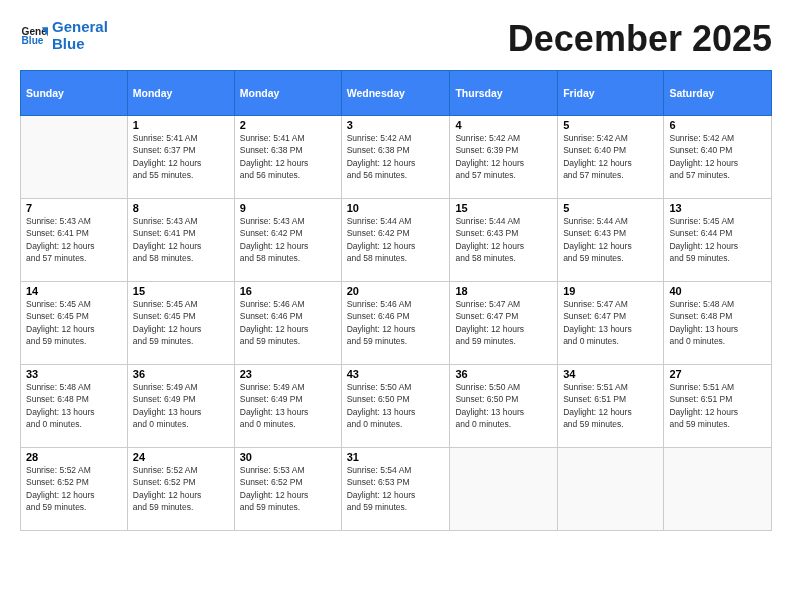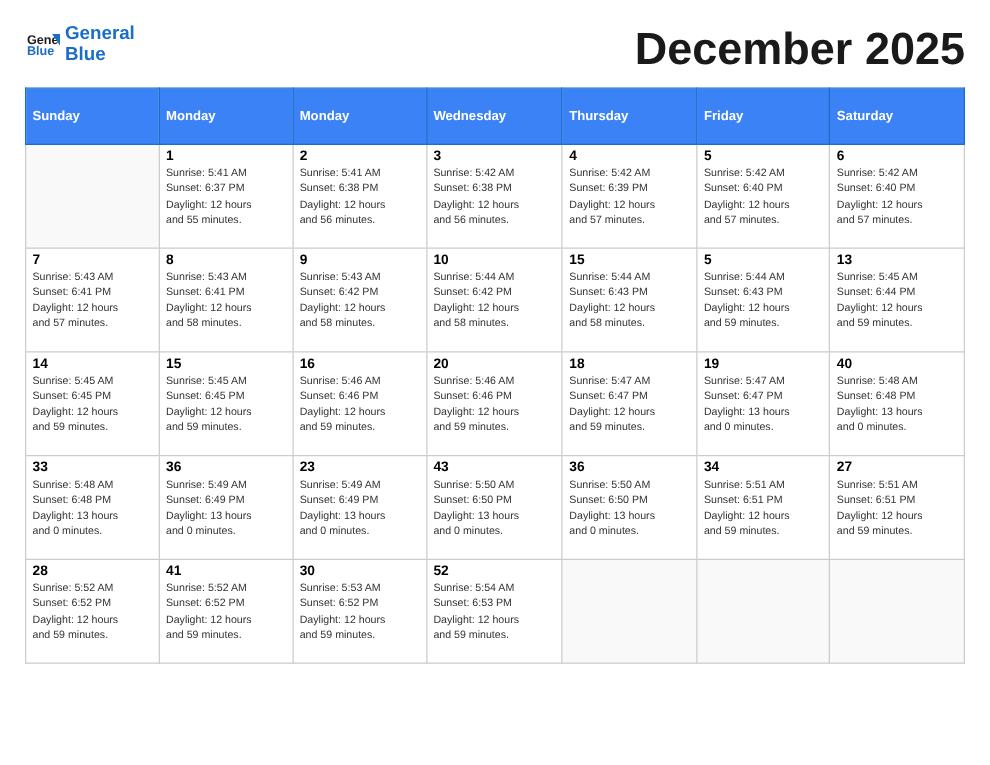--- a/index.html
+++ b/index.html
@@ -245,29 +245,29 @@
             <span class="day-num">27</span>
             <div class="cell-text">Sunrise: 5:51 AM<br>Sunset: 6:51 PM<br>Daylight: 12 hours<br>and 59 minutes.</div>
           </td>
         </tr>
         <tr>
           <td>
             <span class="day-num">28</span>
             <div class="cell-text">Sunrise: 5:52 AM<br>Sunset: 6:52 PM<br>Daylight: 12 hours<br>and 59 minutes.</div>
           </td>
           <td>
-            <span class="day-num">41</span>
+            <span class="day-num">24</span>
             <div class="cell-text">Sunrise: 5:52 AM<br>Sunset: 6:52 PM<br>Daylight: 12 hours<br>and 59 minutes.</div>
           </td>
           <td>
             <span class="day-num">30</span>
             <div class="cell-text">Sunrise: 5:53 AM<br>Sunset: 6:52 PM<br>Daylight: 12 hours<br>and 59 minutes.</div>
           </td>
           <td>
-            <span class="day-num">52</span>
+            <span class="day-num">31</span>
             <div class="cell-text">Sunrise: 5:54 AM<br>Sunset: 6:53 PM<br>Daylight: 12 hours<br>and 59 minutes.</div>
           </td>
           <td class="empty-cell"></td>
           <td class="empty-cell"></td>
           <td class="empty-cell"></td>
         </tr>
       </tbody>
   </table>
 </div>
 

